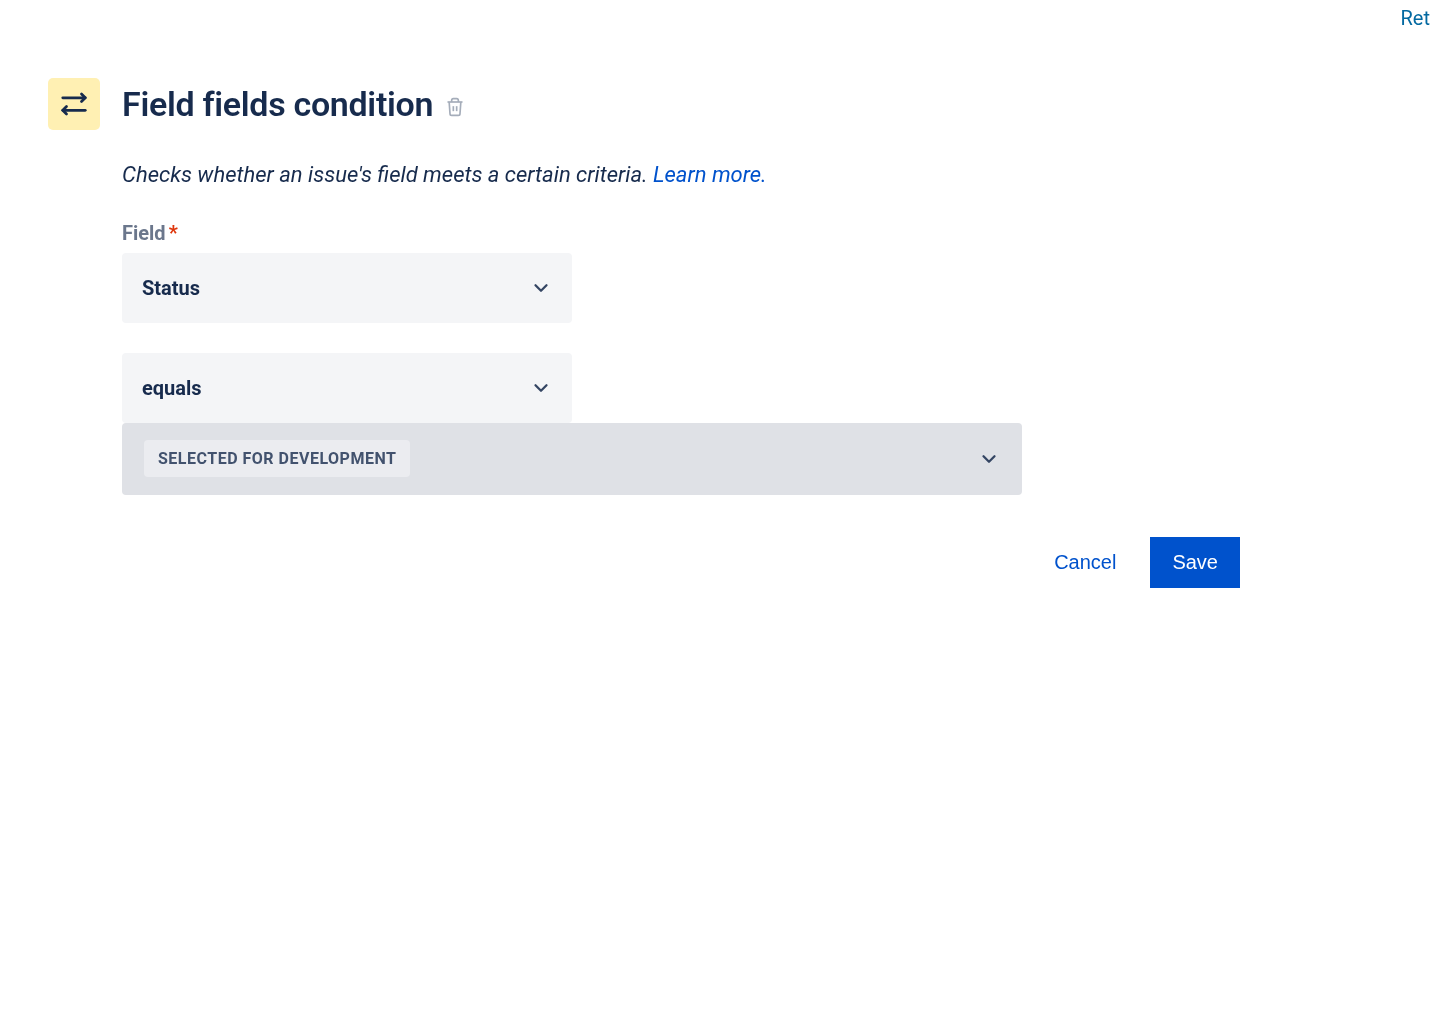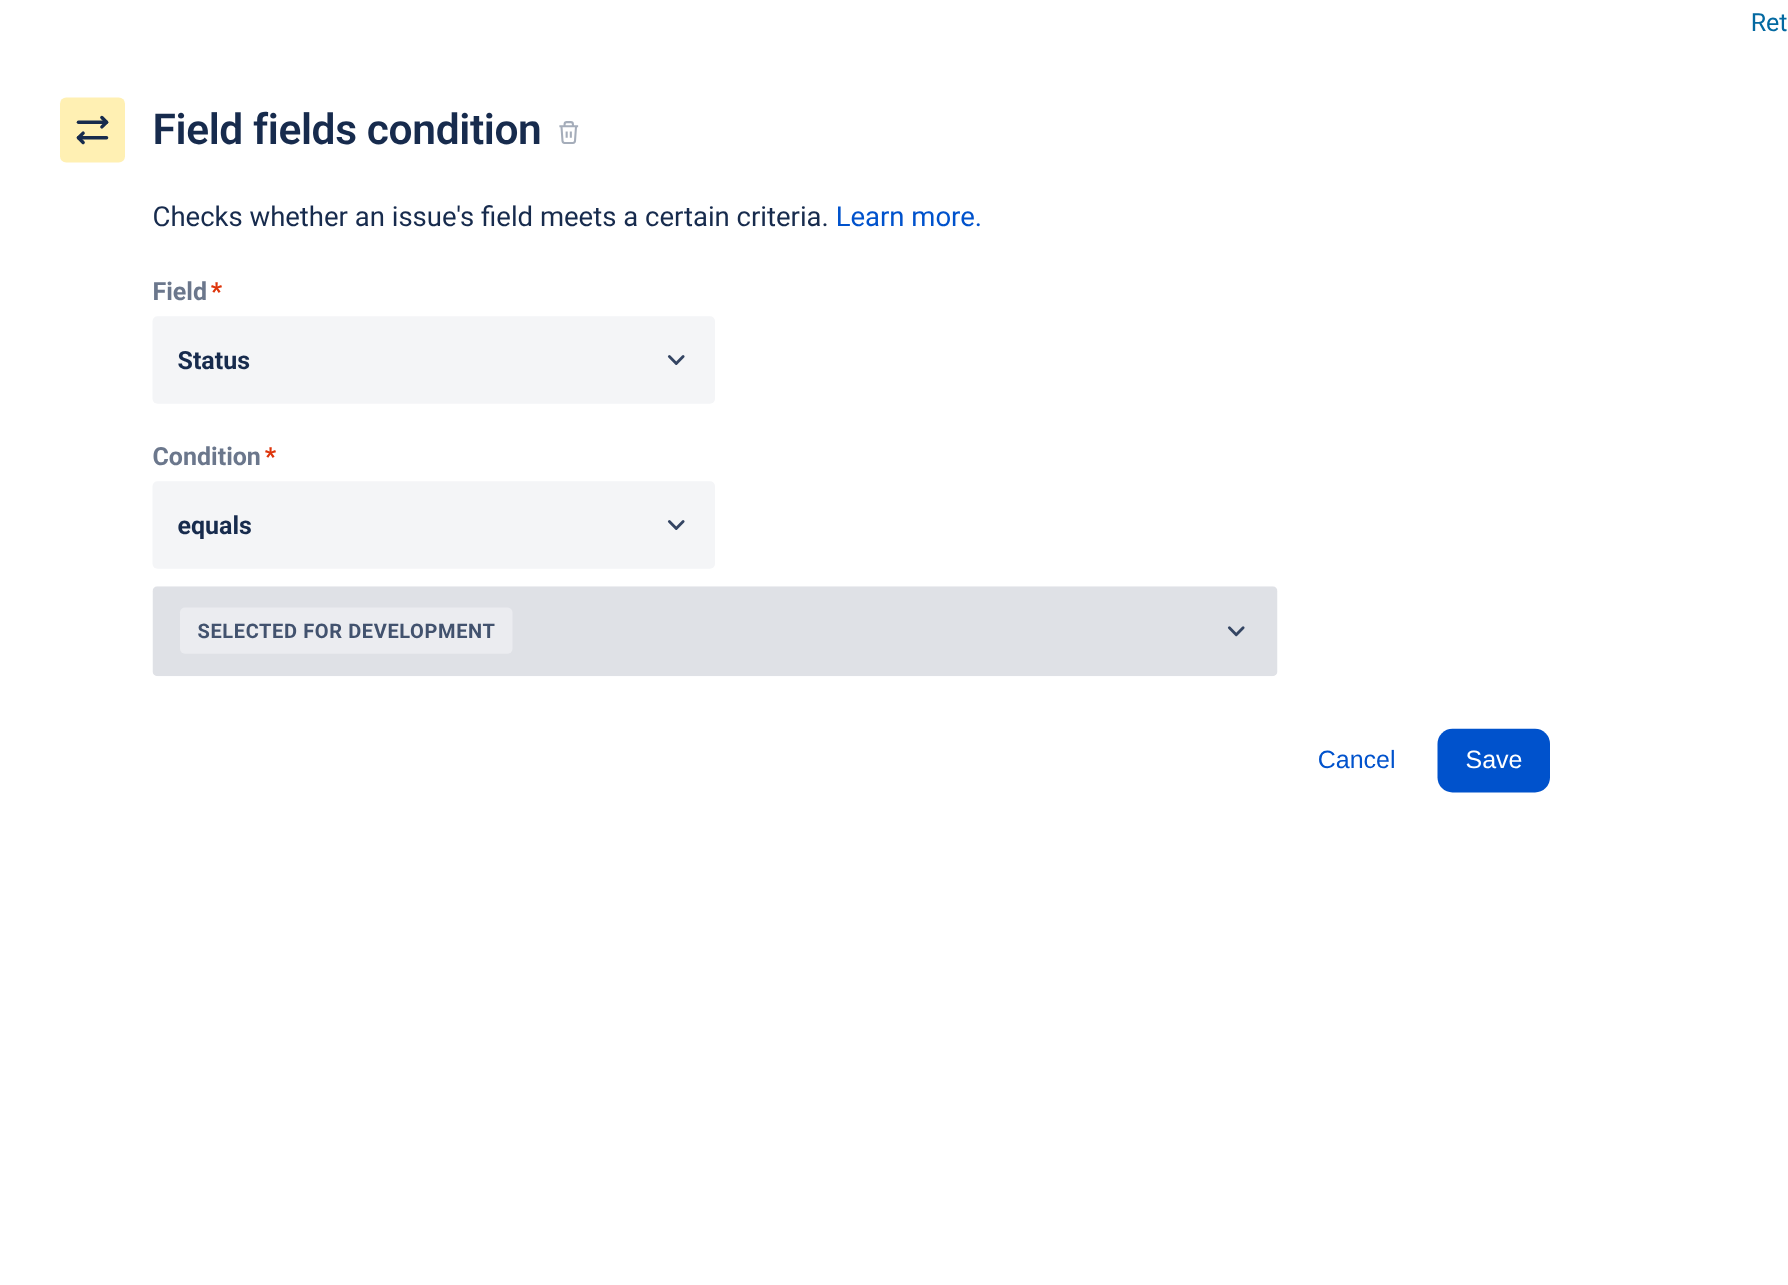--- a/index.html
+++ b/index.html
@@ -64,20 +64,21 @@
       height: 22px;
     }
     .content-body {
       margin-left: 74px;
     }
     .description {
       margin-top: 30px;
       font-size: 22px;
       color: #172B4D;
       line-height: 1.4;
+      font-style: italic;
     }
     .description a {
       color: #0052CC;
       text-decoration: none;
     }
     .field-group {
       margin-top: 30px;
     }
     .field-label {
       font-size: 20px;
@@ -133,21 +134,20 @@
     .tab.active::after {
       content: "";
       position: absolute;
       bottom: -2px;
       left: 0;
       right: 0;
       height: 3px;
       background: #0052CC;
     }
     .value-select {
-      margin-top: 14px;
       width: 900px;
       height: 72px;
       background: #DFE1E6;
       border-radius: 4px;
       display: flex;
       align-items: center;
       justify-content: space-between;
       padding: 0 20px;
       cursor: pointer;
       border: 2px solid transparent;
@@ -180,21 +180,21 @@
       border-radius: 4px;
     }
     .btn-save {
       background: #0052CC;
       border: none;
       color: #ffffff;
       font-size: 20px;
       font-weight: 500;
       padding: 14px 22px;
       cursor: pointer;
-      border-radius: 12px;
+      border-radius: 0;
     }
   </style>
 </head>
 <body>
 
 <div class="top-right-link">Ret</div>
 
 <div class="container">
 
   <div class="header-row">
@@ -233,23 +233,20 @@
       </label>
       <div class="select">
         <span class="select-value">Status</span>
         <svg class="chevron" viewBox="0 0 24 24" fill="none" stroke="currentColor" stroke-width="2.5" stroke-linecap="round" stroke-linejoin="round">
           <polyline points="6 9 12 15 18 9"></polyline>
         </svg>
       </div>
     </div>
 
     <div class="field-group">
-      <label class="field-label">
-        <span>Condition</span><span class="required">*</span>
-      </label>
       <div class="select">
         <span class="select-value">equals</span>
         <svg class="chevron" viewBox="0 0 24 24" fill="none" stroke="currentColor" stroke-width="2.5" stroke-linecap="round" stroke-linejoin="round">
           <polyline points="6 9 12 15 18 9"></polyline>
         </svg>
       </div>
     </div>
 
 
     <div class="value-select">

